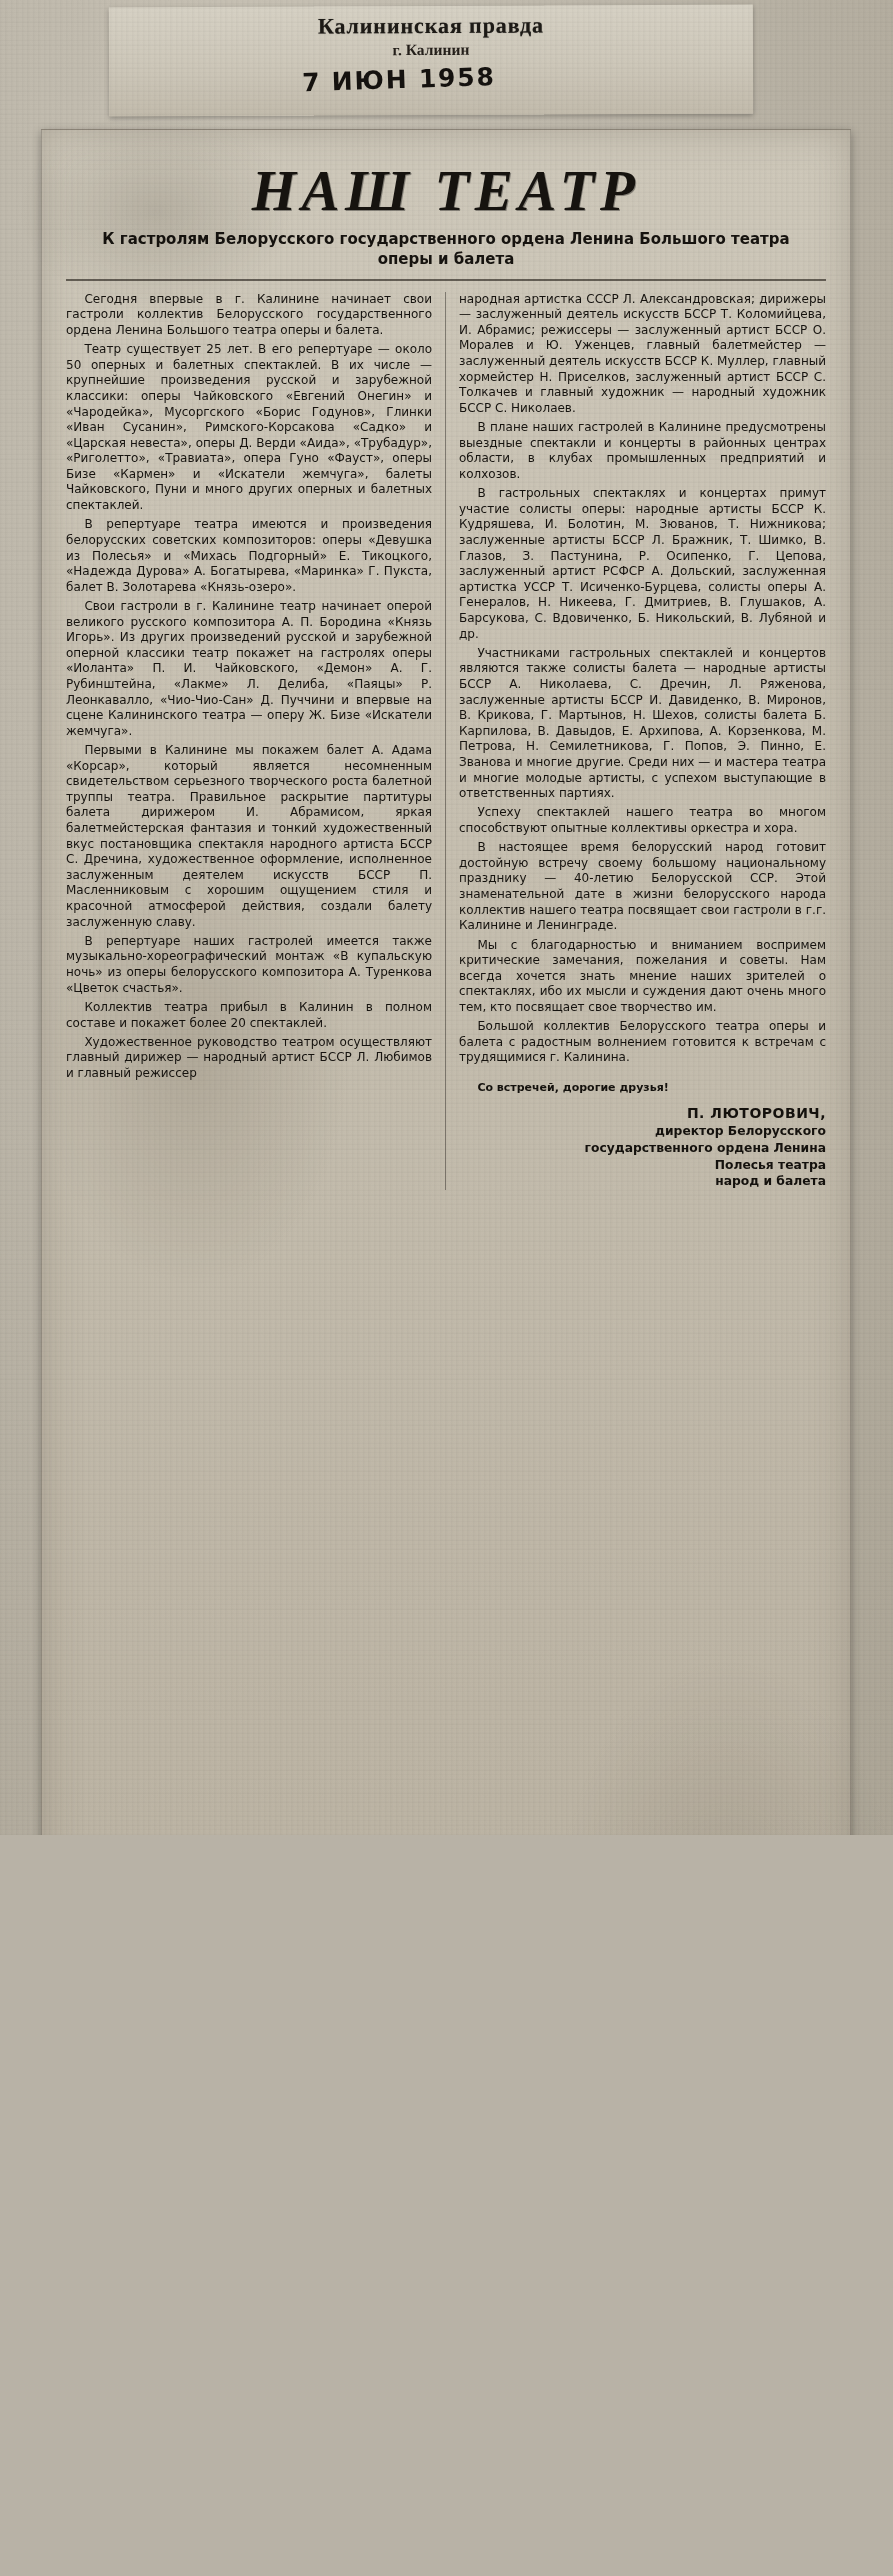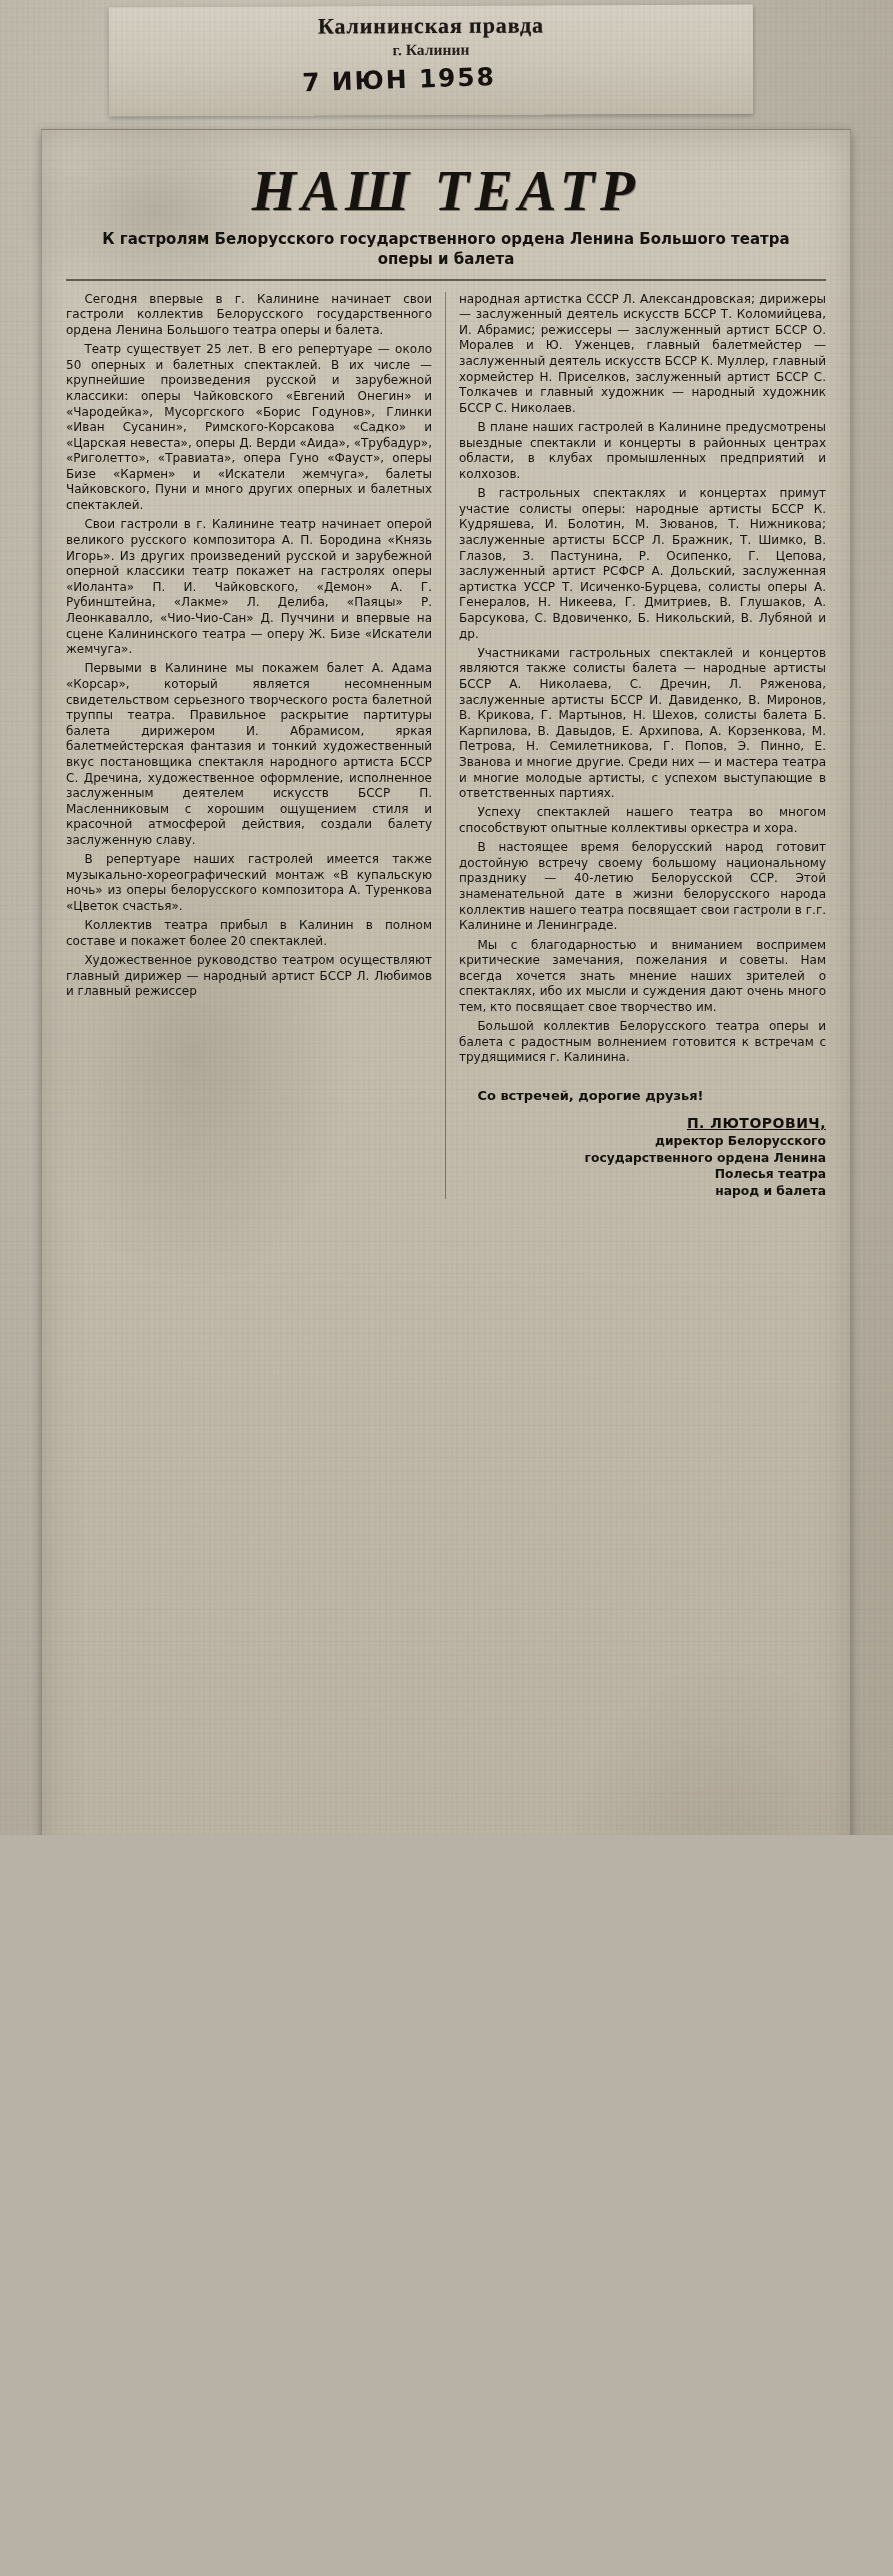--- a/index.html
+++ b/index.html
@@ -123,26 +123,26 @@
   .col p.noindent{ text-indent:0;}
   .sign{
     text-align:right;
     margin-top:9.2px;
     font-family:"DejaVu Sans", sans-serif;
     font-weight:bold;
     font-size:12.3px;
     line-height:1.35;
     color:#14110d;
   }
-  .sign .name{ font-size:14px; letter-spacing:0.5px;text-decoration:underline;}
+  .sign .name{ font-size:14px; letter-spacing:0.5px;}
   .farewell{
-    margin-top:22px;
-    font-family:"DejaVu Sans", sans-serif;
-    font-weight:bold;
-    font-size:13px;
+    margin-top:15px;
+    font-family:"DejaVu Sans", sans-serif;
+    font-weight:bold;
+    font-size:11px;
     text-indent:18.4px;
     color:#14110d;
   }
   
   .stain{
     position:absolute;border-radius:50%;
     pointer-events:none;mix-blend-mode:multiply;
   }
   .s1{left:37px;top:828px;width:313px;height:460px;background:radial-gradient(ellipse,rgba(120,110,92,.18),rgba(0,0,0,0) 70%);}
   .s2{left:552px;top:1656px;width:350px;height:552px;background:radial-gradient(ellipse,rgba(110,100,84,.16),rgba(0,0,0,0) 70%);}
@@ -161,20 +161,21 @@
 
   <div class="clip">
     <div class="headline">НАШ ТЕАТР</div>
     <div class="subhead">К гастролям Белорусского государственного ордена Ленина Большого театра оперы и балета</div>
     <div class="rule"></div>
 
     <div class="cols">
       <div class="col left">
         <p>Сегодня впервые в г. Калинине начинает свои гастроли коллектив Белорусского государственного ордена Ленина Большого театра оперы и балета.</p>
         <p>Театр существует 25 лет. В его репертуаре — около 50 оперных и балетных спектаклей. В их числе — крупнейшие произведения русской и зарубежной классики: оперы Чайковского «Евгений Онегин» и «Чародейка», Мусоргского «Борис Годунов», Глинки «Иван Сусанин», Римского-Корсакова «Садко» и «Царская невеста», оперы Д. Верди «Аида», «Трубадур», «Риголетто», «Травиата», опера Гуно «Фауст», оперы Бизе «Кармен» и «Искатели жемчуга», балеты Чайковского, Пуни и много других оперных и балетных спектаклей.</p>
+        <p>В репертуаре театра имеются и произведения белорусских советских композиторов: оперы «Девушка из Полесья» и «Михась Подгорный» Е. Тикоцкого, «Надежда Дурова» А. Богатырева, «Маринка» Г. Пукста, балет В. Золотарева «Князь-озеро».</p>
         <p>Свои гастроли в г. Калинине театр начинает оперой великого русского композитора А. П. Бородина «Князь Игорь». Из других произведений русской и зарубежной оперной классики театр покажет на гастролях оперы «Иоланта» П. И. Чайковского, «Демон» А. Г. Рубинштейна, «Лакме» Л. Делиба, «Паяцы» Р. Леонкавалло, «Чио-Чио-Сан» Д. Пуччини и впервые на сцене Калининского театра — оперу Ж. Бизе «Искатели жемчуга».</p>
         <p>Первыми в Калинине мы покажем балет А. Адама «Корсар», который является несомненным свидетельством серьезного творческого роста балетной труппы театра. Правильное раскрытие партитуры балета дирижером И. Абрамисом, яркая балетмейстерская фантазия и тонкий художественный вкус постановщика спектакля народного артиста БССР С. Дречина, художественное оформление, исполненное заслуженным деятелем искусств БССР П. Масленниковым с хорошим ощущением стиля и красочной атмосферой действия, создали балету заслуженную славу.</p>
         <p>В репертуаре наших гастролей имеется также музыкально-хореографический монтаж «В купальскую ночь» из оперы белорусского композитора А. Туренкова «Цветок счастья».</p>
         <p>Коллектив театра прибыл в Калинин в полном составе и покажет более 20 спектаклей.</p>
         <p>Художественное руководство театром осуществляют главный дирижер — народный артист БССР Л. Любимов и главный режиссер</p>
       </div>
       <div class="col right">
         <p class="noindent">народная артистка СССР Л. Александровская; дирижеры — заслуженный деятель искусств БССР Т. Коломийцева, И. Абрамис; режиссеры — заслуженный артист БССР О. Моралев и Ю. Уженцев, главный балетмейстер — заслуженный деятель искусств БССР К. Муллер, главный хормейстер Н. Приселков, заслуженный артист БССР С. Толкачев и главный художник — народный художник БССР С. Николаев.</p>
         <p>В плане наших гастролей в Калинине предусмотрены выездные спектакли и концерты в районных центрах области, в клубах промышленных предприятий и колхозов.</p>
         <p>В гастрольных спектаклях и концертах примут участие солисты оперы: народные артисты БССР К. Кудряшева, И. Болотин, М. Зюванов, Т. Нижникова; заслуженные артисты БССР Л. Бражник, Т. Шимко, В. Глазов, З. Пастунина, Р. Осипенко, Г. Цепова, заслуженный артист РСФСР А. Дольский, заслуженная артистка УССР Т. Исиченко-Бурцева, солисты оперы А. Генералов, Н. Никеева, Г. Дмитриев, В. Глушаков, А. Барсукова, С. Вдовиченко, Б. Никольский, В. Лубяной и др.</p>

